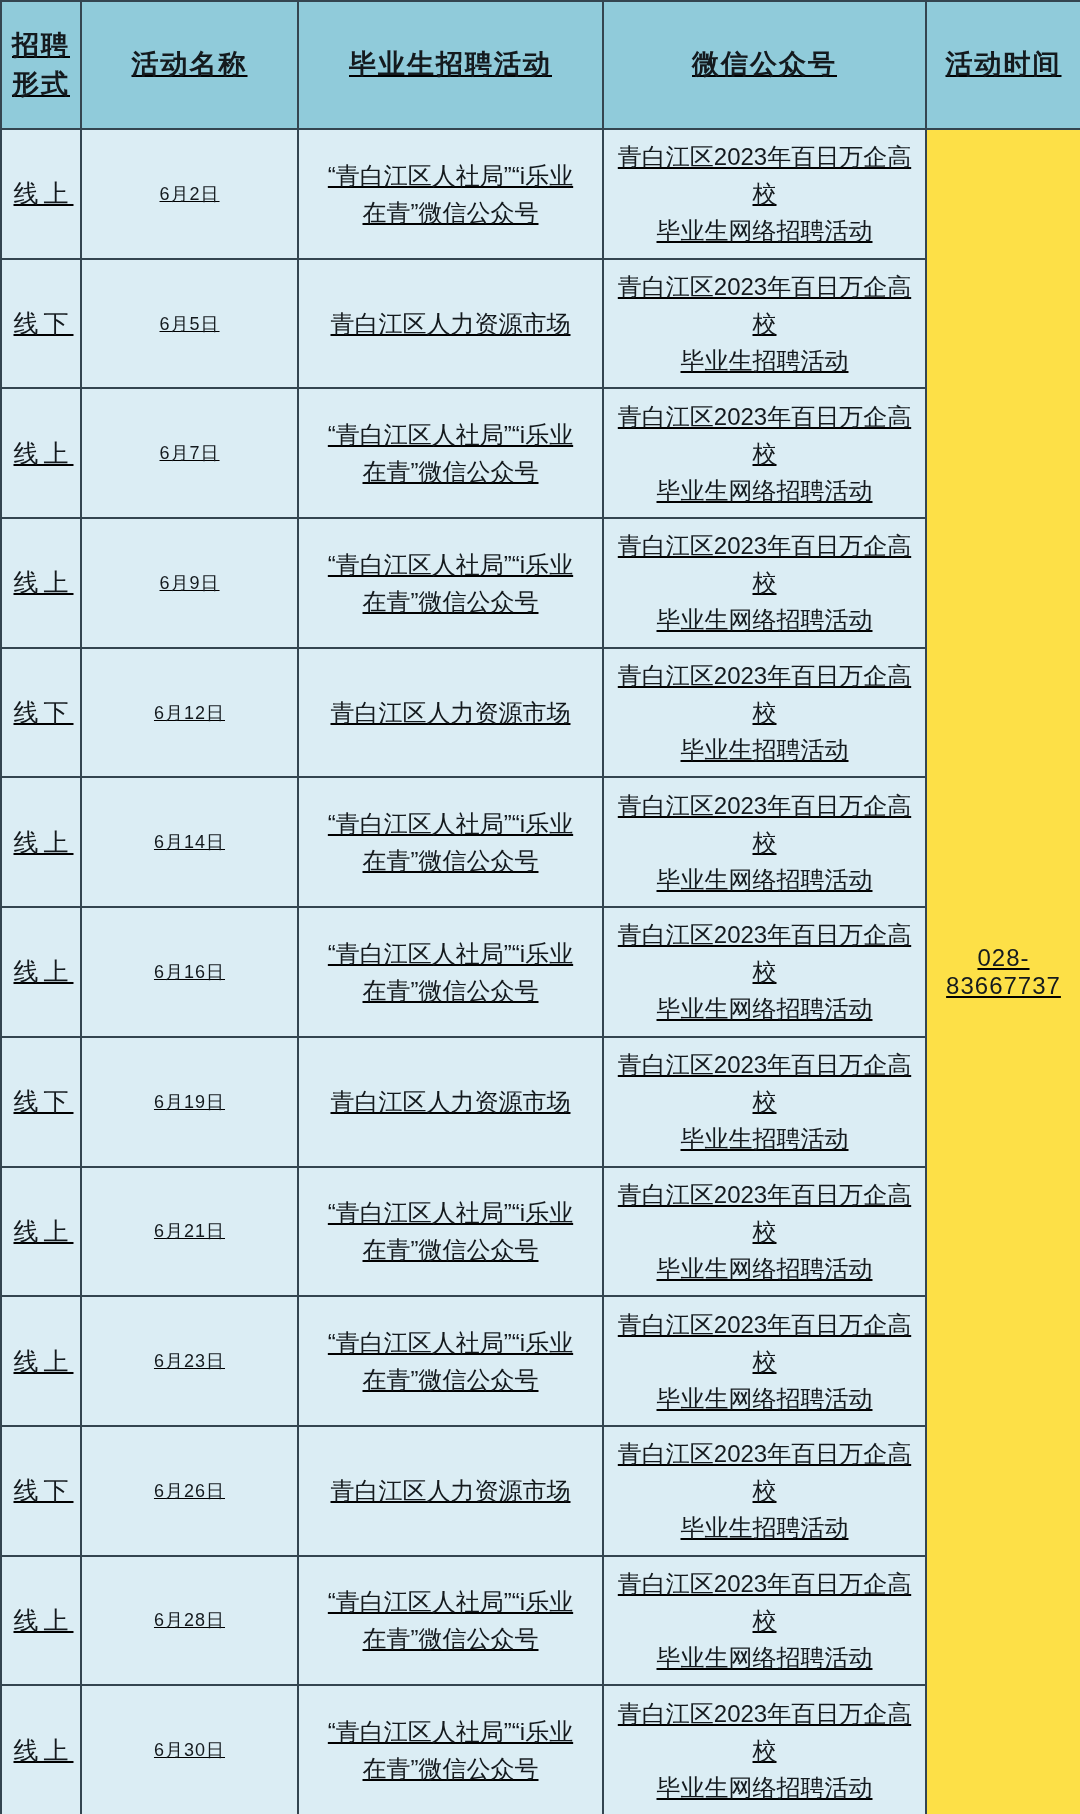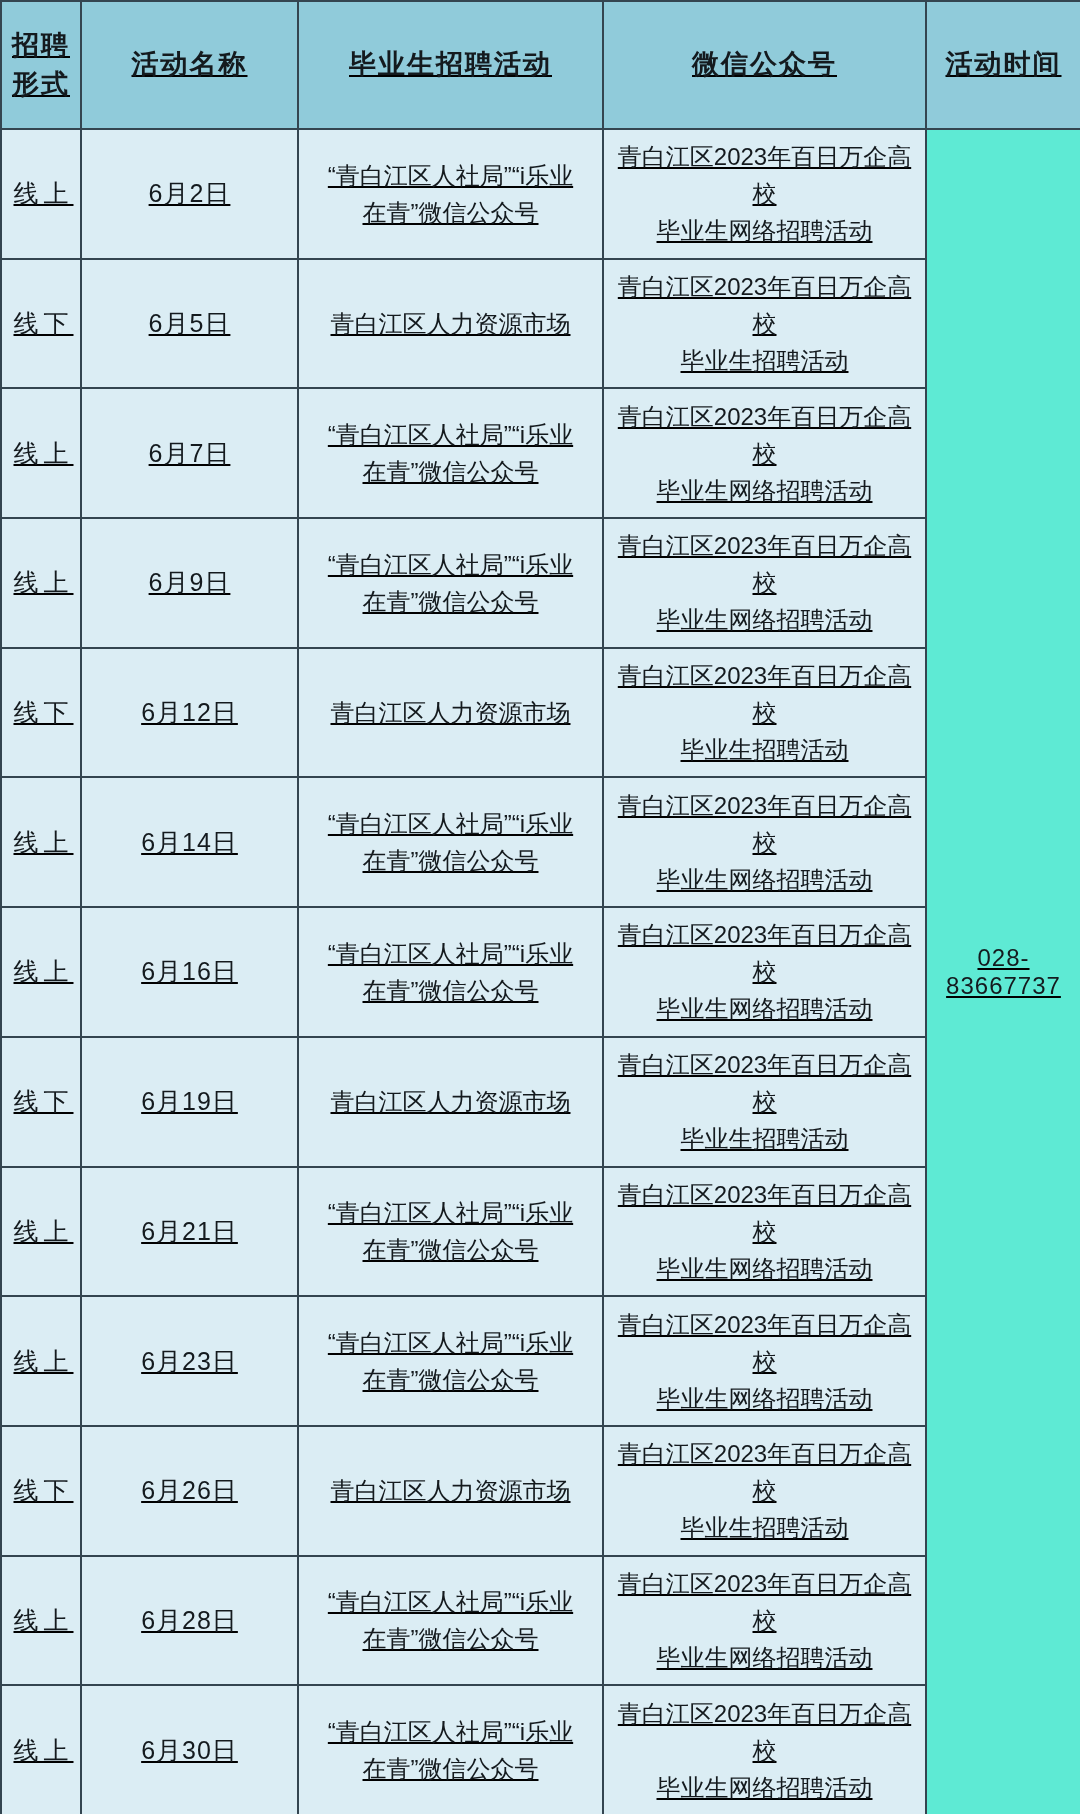--- a/index.html
+++ b/index.html
@@ -38,32 +38,32 @@
     font-weight: bold;
     letter-spacing: 2px;
     line-height: 1.45;
   }
   td.form-cell {
     font-size: 25px;
     letter-spacing: 5px;
     text-indent: 5px;
   }
   td.date-cell {
-    font-size: 25px;
+    font-size: 18px;
     letter-spacing: 1px;
     margin-top: 23px;
   }
   td.platform-cell, td.name-cell {
     font-size: 24px;
     line-height: 37px;
   }
   td.phone-cell {
     font-size: 24px;
     letter-spacing: 1px;
-    background: #5eead4;
+    background: #fde047;
   }
 </style>
 </head>
 <body>
 
 <div class="page">
   <table class="sched">
     <colgroup>
       <col style="width:80px">
       <col style="width:217px">

